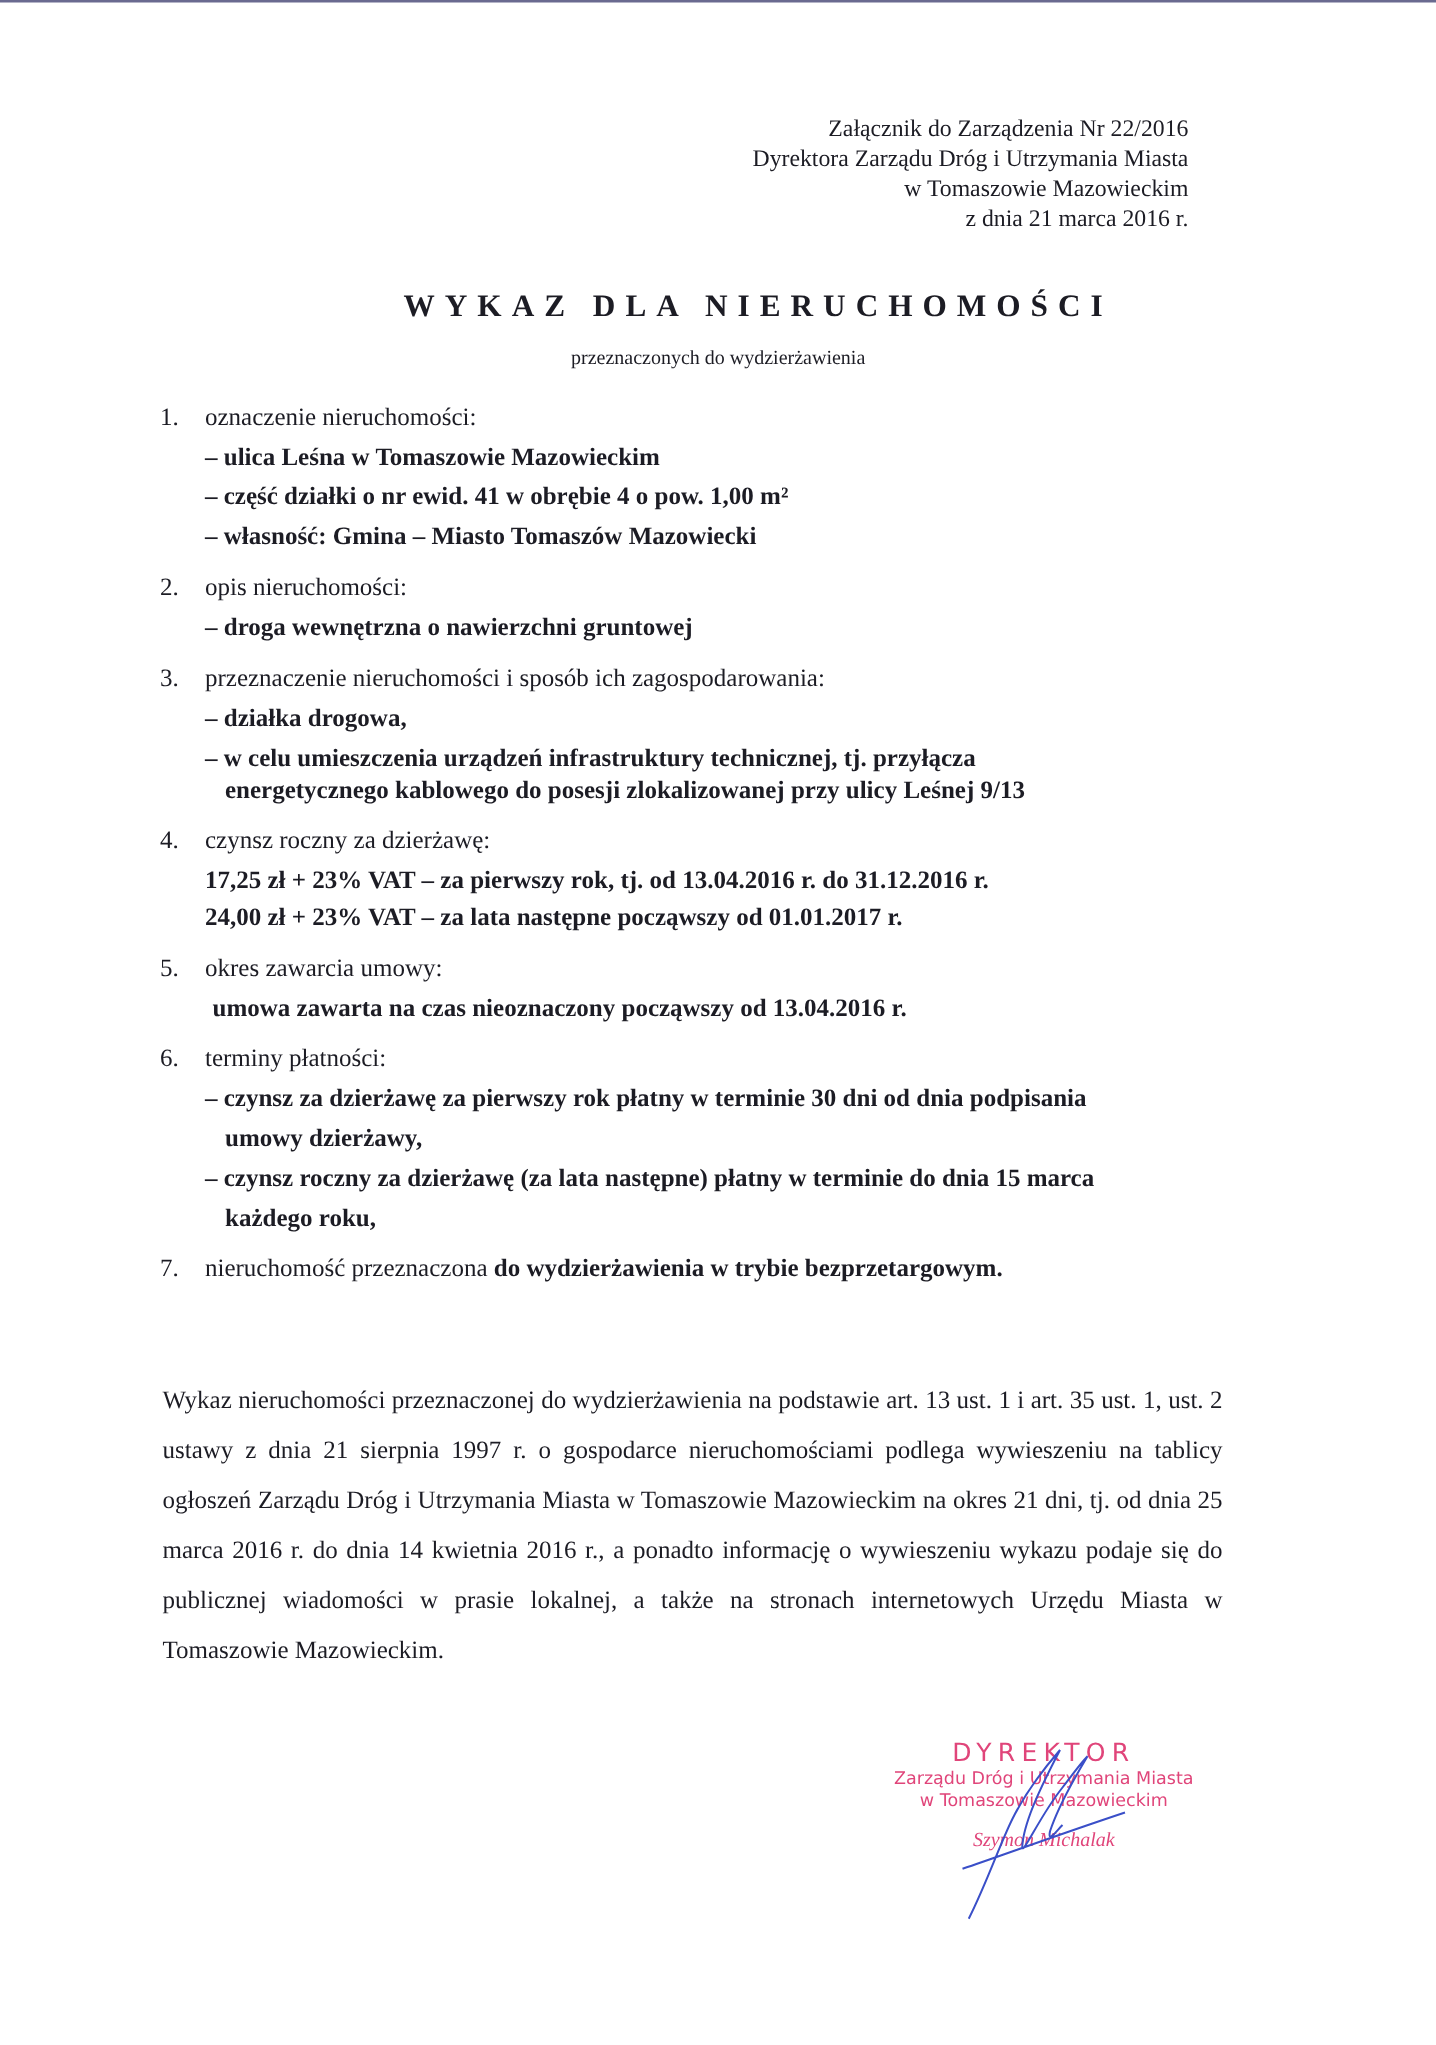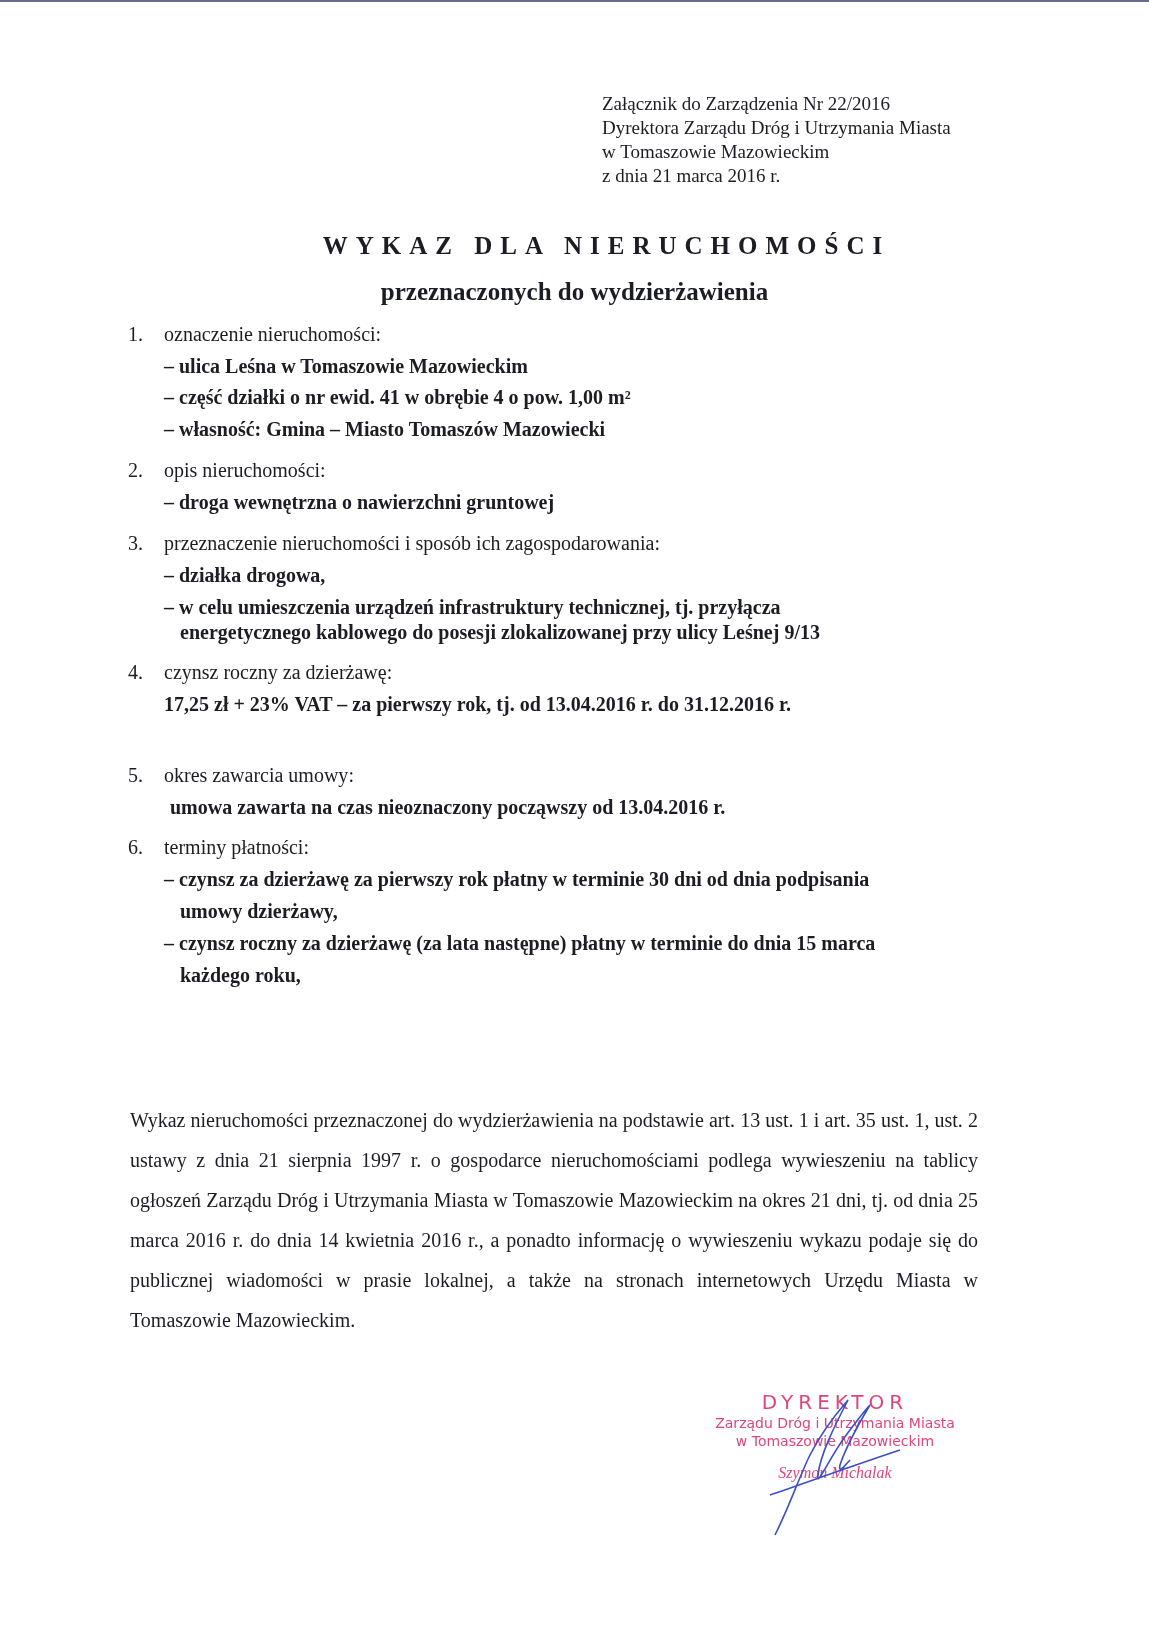--- a/index.html
+++ b/index.html
@@ -3,26 +3,26 @@
 <meta charset="utf-8">
 <style>
   html, body { margin: 0; padding: 0; }
   body {
     width: 1149px; height: 1636px; background: #ffffff;
     font-family: "Liberation Serif", "DejaVu Serif", serif;
     color: #1c1c24; position: relative; overflow: hidden;
   }
   .page { position: absolute; left: 0; top: 0; width: 1149px; height: 1636px; }
   .topline { position: absolute; left: 0; top: 0; width: 1149px; height: 2px; background: #6a6a90; }
-  .header-block { position: absolute; left: 602px; top: 92px; font-size: 19px; line-height: 24px; }
+  .header-block { position: absolute; left: 602px; top: 92px; font-size: 19px; line-height: 24px; text-align: right; }
   .header-block div { white-space: nowrap; }
   .title { position: absolute; left: 0; width: 1149px; top: 232px; text-align: center;
     font-size: 25px; font-weight: bold; letter-spacing: 8px; padding-left: 32px; }
   .subtitle { position: absolute; left: 0; width: 1149px; top: 278px; text-align: center;
-    font-size: 25px; font-weight: bold; }
+    font-size: 16px; font-weight: normal; }
   .sec { position: absolute; left: 128px; font-size: 20px; }
   .num { display: inline-block; width: 36px; }
   .head { text-underline-offset: 3px; }
   .line { position: absolute; left: 164px; font-size: 20px; font-weight: bold; white-space: nowrap; text-align: right; }
   .para { position: absolute; left: 130px; width: 848px; font-size: 20px; line-height: 40px;
     text-align: justify; top: 1100px; }
   .stamp { position: absolute; left: 690px; top: 1390px; width: 290px; text-align: center;
     color: #e0457a; font-family: "DejaVu Sans", sans-serif; }
   .stamp .t1 { font-size: 20px; letter-spacing: 5px; }
   .stamp .t2 { font-size: 14px; line-height: 18px; }
@@ -61,34 +61,38 @@
     <span class="num">3.</span><span class="head">przeznaczenie nieruchomości i sposób ich zagospodarowania</span>:
   </div>
   <div class="line" style="top:564px">– działka drogowa,</div>
   <div class="line" style="top:596px">– w celu umieszczenia urządzeń infrastruktury technicznej, tj. przyłącza</div>
   <div class="line" style="top:621px; left:180px">energetycznego kablowego do posesji zlokalizowanej przy ulicy Leśnej 9/13</div>
 
   <div class="sec" style="top:661px">
     <span class="num">4.</span><span class="head">czynsz roczny za dzierżawę</span>:
   </div>
   <div class="line" style="top:693px">17,25 zł + 23% VAT – za pierwszy rok, tj. od 13.04.2016 r. do 31.12.2016 r.</div>
+  <div class="line" style="top:723px">24,00 zł + 23% VAT – za lata następne począwszy od 01.01.2017 r.</div>
 
   <div class="sec" style="top:764px">
     <span class="num">5.</span><span class="head">okres zawarcia umowy</span>:
   </div>
   <div class="line" style="top:796px; left:170px">umowa zawarta na czas nieoznaczony począwszy od 13.04.2016 r.</div>
 
   <div class="sec" style="top:836px">
     <span class="num">6.</span><span class="head">terminy płatności</span>:
   </div>
   <div class="line" style="top:868px">– czynsz za dzierżawę za pierwszy rok płatny w terminie 30 dni od dnia podpisania</div>
   <div class="line" style="top:900px; left:180px">umowy dzierżawy,</div>
   <div class="line" style="top:932px">– czynsz roczny za dzierżawę (za lata następne) płatny w terminie do dnia 15 marca</div>
   <div class="line" style="top:964px; left:180px">każdego roku,</div>
 
+  <div class="sec" style="top:1004px">
+    <span class="num">7.</span><span>nieruchomość przeznaczona </span><b>do wydzierżawienia w trybie bezprzetargowym.</b>
+  </div>
 
   <div class="para">Wykaz nieruchomości przeznaczonej do wydzierżawienia na podstawie art. 13 ust. 1 i art. 35 ust. 1, ust. 2 ustawy z dnia 21 sierpnia 1997 r. o gospodarce nieruchomościami podlega wywieszeniu na tablicy ogłoszeń Zarządu Dróg i Utrzymania Miasta w Tomaszowie Mazowieckim na okres 21 dni, tj. od dnia 25 marca 2016 r. do dnia 14 kwietnia 2016 r., a ponadto informację o wywieszeniu wykazu podaje się do publicznej wiadomości w prasie lokalnej, a także na stronach internetowych Urzędu Miasta w Tomaszowie Mazowieckim.</div>
 
   <div class="stamp">
     <div class="t1">DYREKTOR</div>
     <div class="t2">Zarządu Dróg i Utrzymania Miasta</div>
     <div class="t2">w Tomaszowie Mazowieckim</div>
     <div class="t3">Szymon Michalak</div>
   </div>
 

